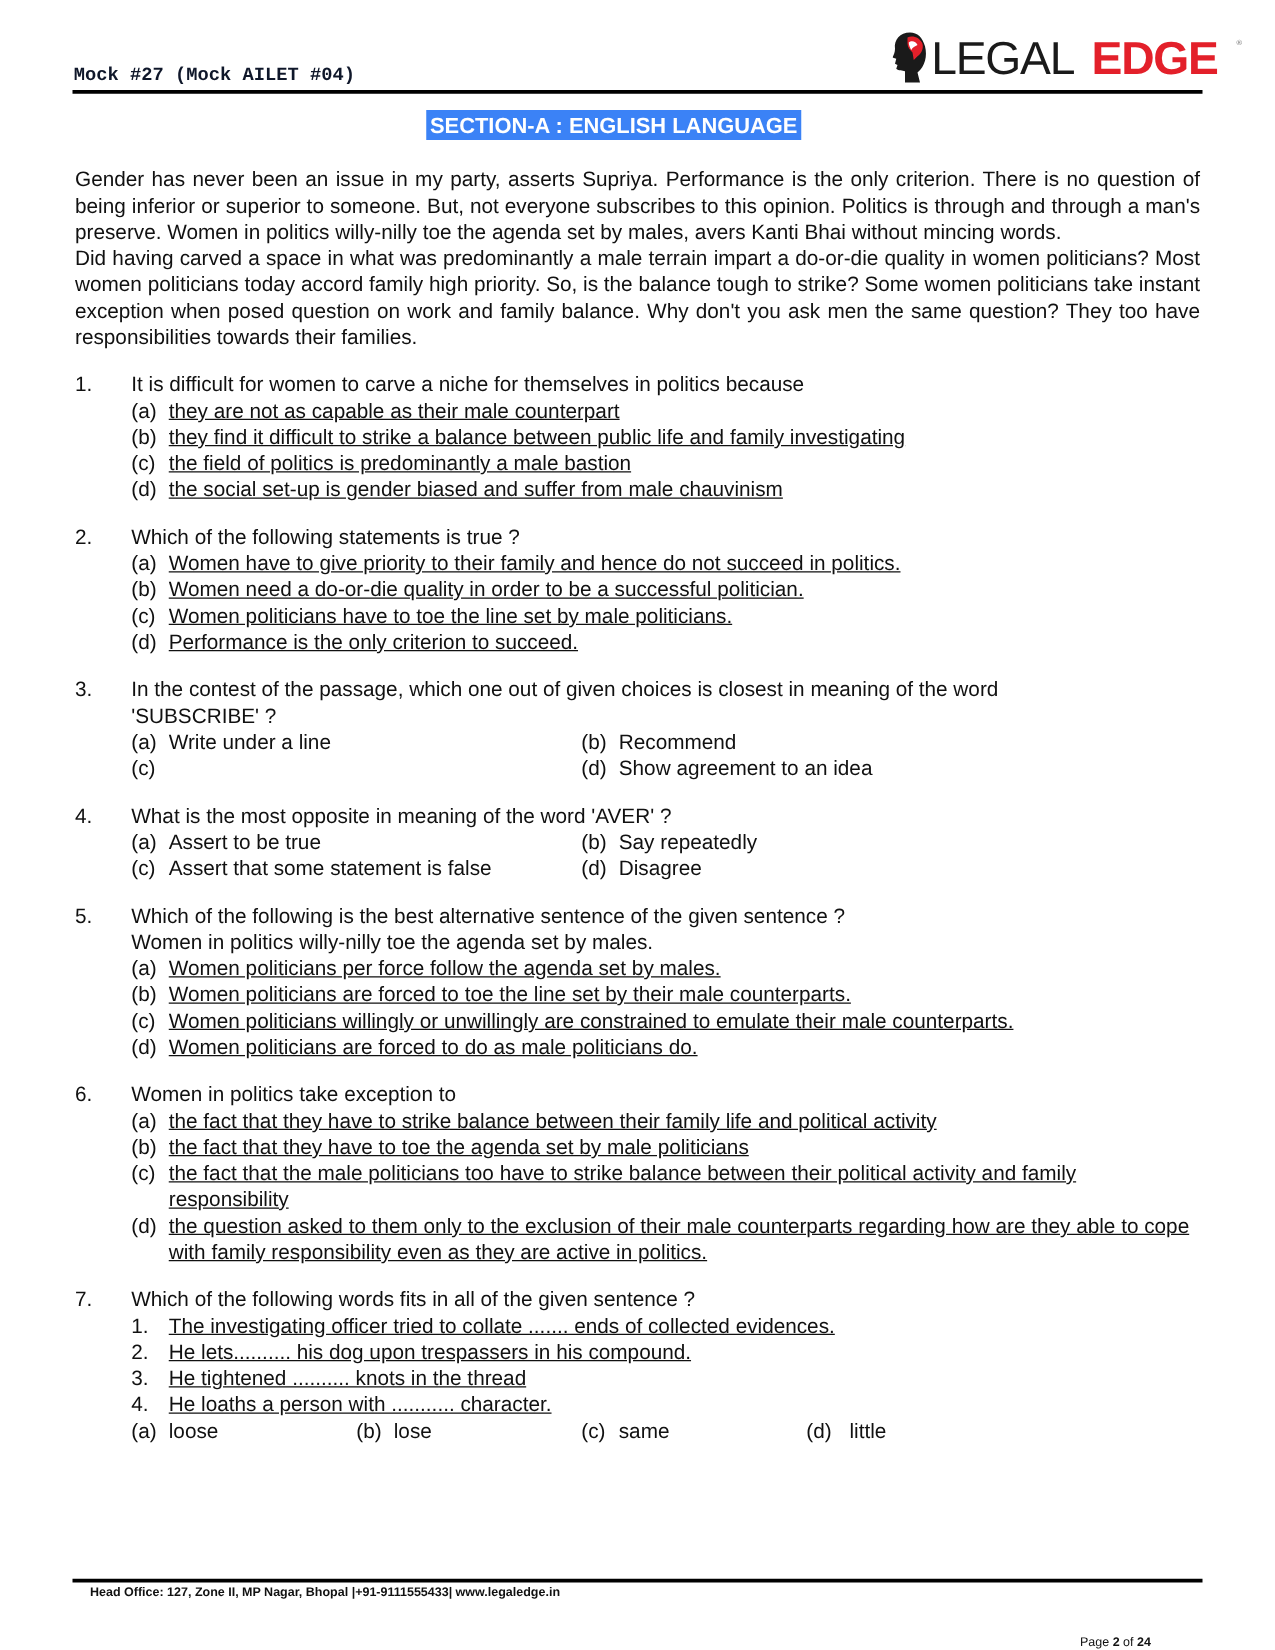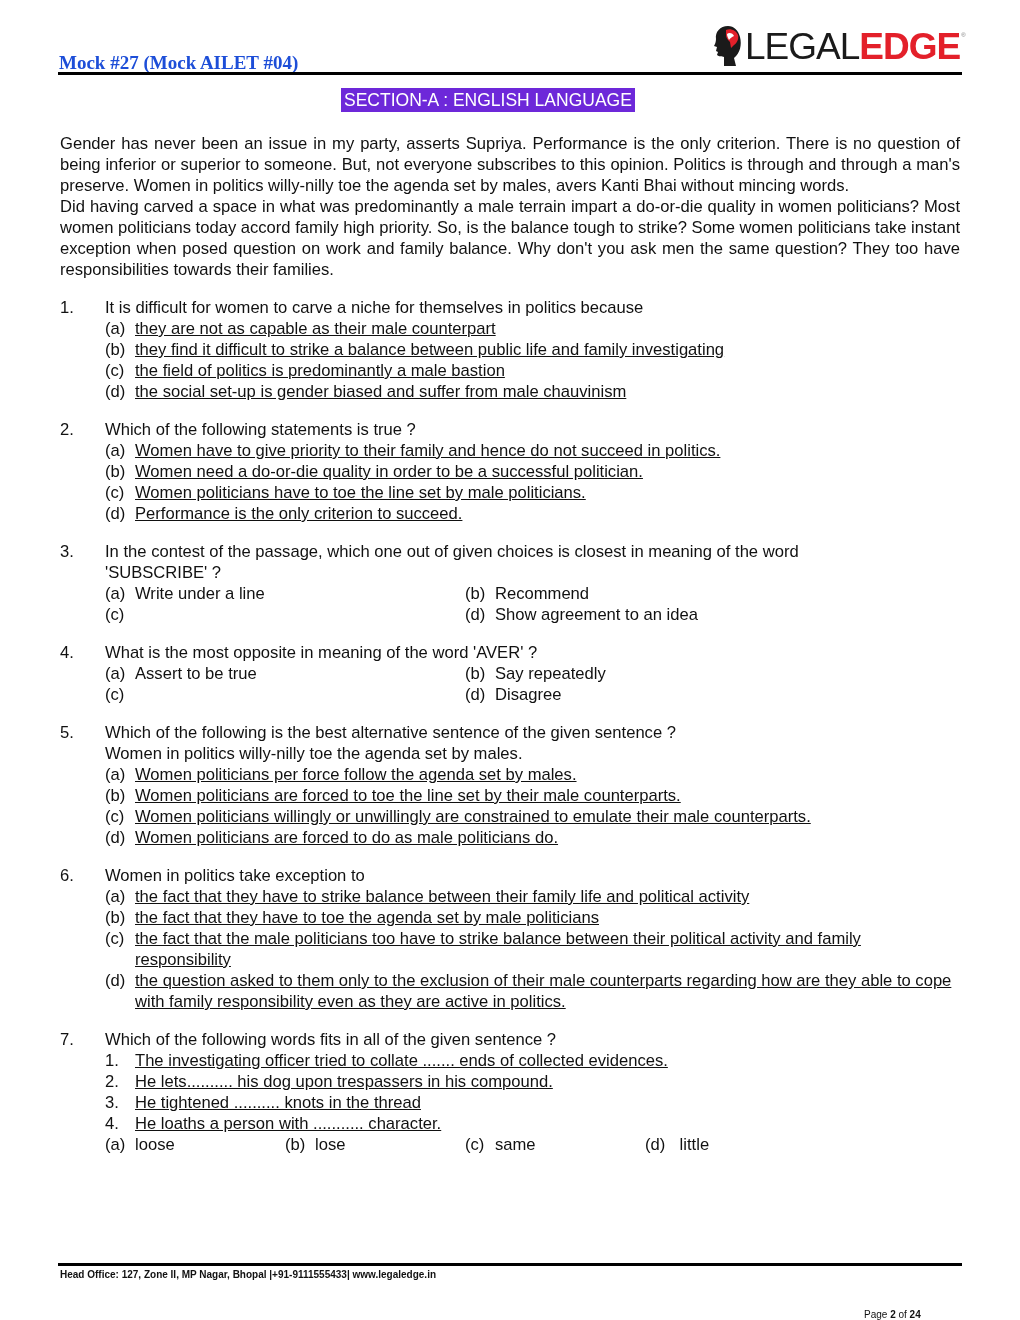--- a/index.html
+++ b/index.html
@@ -2,39 +2,39 @@
 <html><head>
 <meta charset="utf-8">
 <style>
   html, body { margin: 0; padding: 0; background: #ffffff; }
   body {
     width: 1020px; height: 1320px; position: relative; overflow: hidden;
     font-family: "Liberation Sans", sans-serif; color: #111;
   }
   .header-title {
     position: absolute; left: 59px; top: 52px;
-    font-family: Liberation Serif, serif; font-weight: bold; font-size: 19px; color: #1d4ed8;
+    font-family: Liberation Mono, monospace; font-weight: bold; font-size: 15px; color: #0f172a;
   }
   .logo {
     position: absolute; left: 714px; top: 24px; height: 44px; display: flex; align-items: center;
   }
   .logo svg { display: block; }
   .logo-text {
     font-family: "Liberation Sans", sans-serif; font-size: 37px; letter-spacing: -1px; line-height: 1;
-    margin-left: 3px; display: flex; align-items: baseline;
+    margin-left: 3px; display: flex; align-items: baseline; gap: 14px;
   }
   .logo-legal { color: #1a1a1a; font-weight: normal; }
   .logo-edge { font-weight: bold; }
   .logo-reg { font-size: 6px; color: #777; align-self: flex-start; margin-left: 1px; margin-top: 4px; }
   .header-rule {
     position: absolute; left: 58px; top: 72px; width: 904px; height: 3px; background: #000;
   }
   .section-title {
     position: absolute; left: 341px; top: 88px;
-    background: #6d28d9; color: #fff; font-weight: normal; font-size: 17.5px;
+    background: #3b82f6; color: #fff; font-weight: bold; font-size: 17.5px;
     padding: 1px 3px 1px 3px; line-height: 22px;
   }
   .content {
     position: absolute; left: 60px; top: 133px; width: 900px;
     font-size: 16.6px; line-height: 21px;
     transform-origin: left top;
   }
   .para { margin: 0; text-align: justify; }
   .directions { margin-bottom: 22px; }
   .directions b { font-weight: bold; }
@@ -48,21 +48,21 @@
   .opt-row { display: flex; margin-left: 45px; }
   .opt-cell { display: flex; width: 360px; }
   .opt-cell .opt-label { width: 30px; }
   .sub-line { margin-left: 45px; }
   .opt-row4 { display: flex; margin-left: 45px; }
   .opt-row4 .opt-cell { width: 180px; }
   .footer-rule {
     position: absolute; left: 58px; top: 1263px; width: 904px; height: 3px; background: #000;
   }
   .footer-left {
-    position: absolute; left: 60px; top: 1269px; font-size: 10px; font-weight: bold; color: #111;
+    position: absolute; left: 72px; top: 1269px; font-size: 10px; font-weight: bold; color: #111;
   }
   .footer-right {
     position: absolute; left: 864px; top: 1309px; font-size: 10px; color: #111;
   }
   .footer-right b { font-weight: bold; }
 </style>
 </head>
 <body>
 
 <div class="header-title">Mock #27 (Mock AILET #04)</div>
@@ -172,20 +172,21 @@
           <span>Assert to be true</span>
         </div>
       <div class="opt-cell">
           <span class="opt-label">(b)</span>
           <span>Say repeatedly</span>
         </div>
     </div>
     <div class="opt-row">
       <div class="opt-cell">
           <span class="opt-label">(c)</span>
+          <span>Assert that some statement is false</span>
         </div>
       <div class="opt-cell">
           <span class="opt-label">(d)</span>
           <span>Disagree</span>
         </div>
     </div>
   </div>
 
   <div class="question">
     <div class="q-head">

